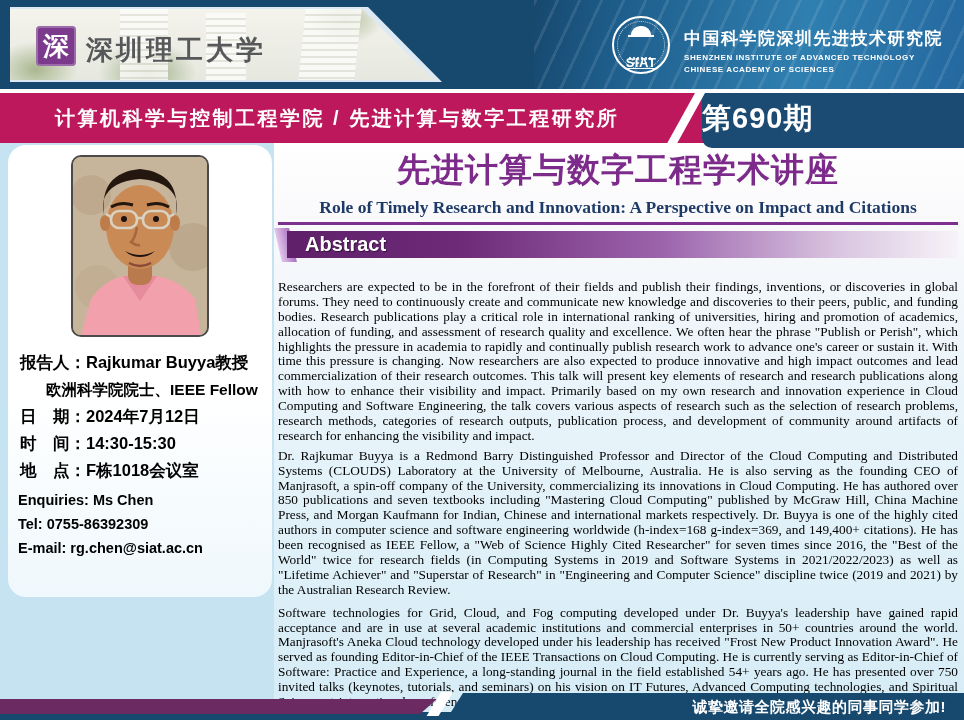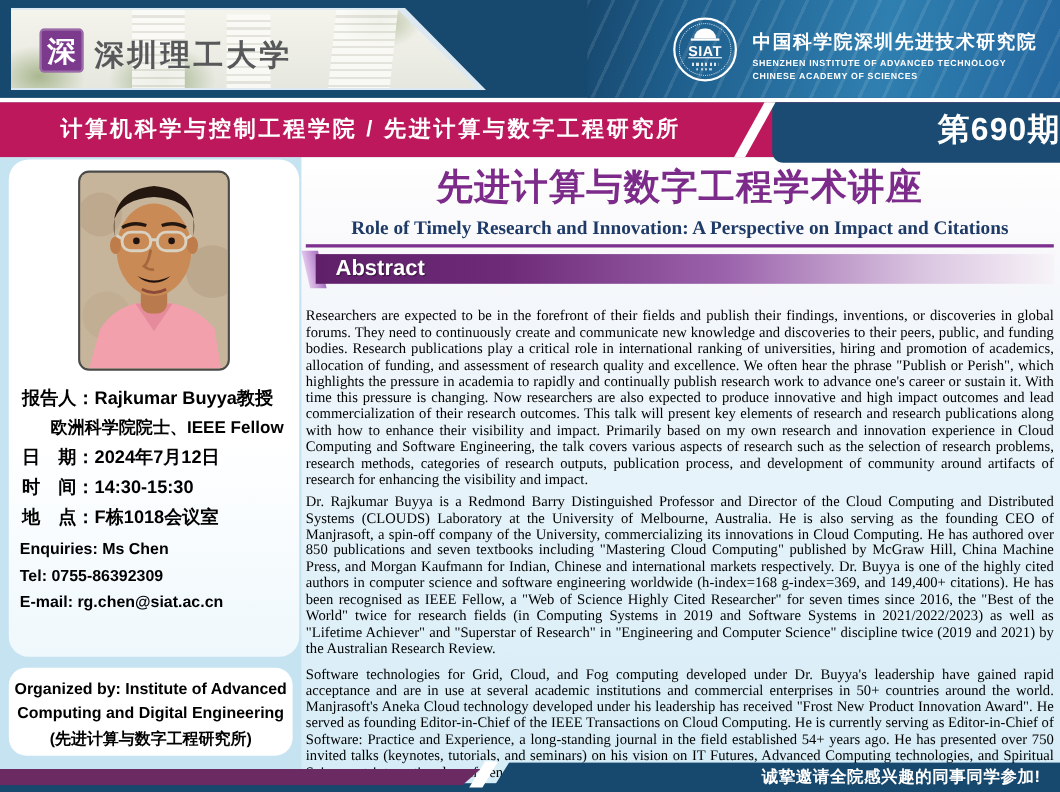--- a/index.html
+++ b/index.html
@@ -27,33 +27,33 @@
   .uni-name{position:absolute;left:76px;top:25px;font-size:27px;font-weight:bold;color:#57585A;letter-spacing:3px;white-space:nowrap;}
 
   .circuit{position:absolute;right:0;top:0;width:430px;height:89px;
      background:
        repeating-linear-gradient(115deg, rgba(255,255,255,0.10) 0 3px, rgba(255,255,255,0) 3px 20px),
        linear-gradient(100deg,#17486E 0%,#1E5E8C 20%,#2F7FB0 62%,#24689F 100%);}
   .siat-logo{position:absolute;left:612px;top:16px;width:58px;height:58px;border:2px solid #fff;border-radius:50%;box-sizing:border-box;}
   .siat-ring{position:absolute;inset:3px;border:1px dotted rgba(255,255,255,.75);border-radius:50%;}
   .siat-dome{position:absolute;left:50%;top:8px;width:20px;height:9px;margin-left:-10px;background:#fff;border-radius:10px 10px 0 0;}
   .siat-dome::after{content:"";position:absolute;left:-3px;top:9px;width:26px;height:2px;background:#fff;}
-  .siat-text{position:absolute;top:21px;left:0;width:100%;text-align:center;color:#fff;font-weight:bold;font-size:13px;letter-spacing:.5px;text-decoration:underline;}
+  .siat-text{position:absolute;top:37px;left:0;width:100%;text-align:center;color:#fff;font-weight:bold;font-size:13px;letter-spacing:.5px;text-decoration:underline;}
   .siat-mini{position:absolute;top:39px;left:15px;right:15px;height:3px;background:repeating-linear-gradient(90deg,#fff 0 2px,rgba(255,255,255,0) 2px 4px);opacity:.85;}
   .siat-mini2{position:absolute;top:44px;left:19px;right:19px;height:2px;background:repeating-linear-gradient(90deg,#fff 0 2px,rgba(255,255,255,0) 2px 4px);opacity:.7;}
   .inst-text{position:absolute;left:684px;top:27px;color:#fff;}
   .inst-cn{font-size:17px;font-weight:bold;letter-spacing:1.5px;white-space:nowrap;}
   .inst-en{font-size:8px;font-weight:bold;letter-spacing:.6px;margin-top:3px;white-space:nowrap;}
 
   
   .dept-bar{position:absolute;left:0;top:93px;width:964px;height:50px;background:#be185d;}
   .dept-text{position:absolute;left:55px;top:0;height:50px;line-height:50px;color:#fff;font-size:20px;font-weight:bold;letter-spacing:2.5px;white-space:nowrap;}
   .dept-slash{position:absolute;left:695px;top:93px;width:10px;height:50px;background:#fff;transform:skewX(-29deg);transform-origin:top left;z-index:7;}
   .issue-tab{position:absolute;left:702px;top:93px;width:262px;height:55px;background:#1B4B72;border-bottom-left-radius:10px;z-index:6;}
-  .issue-text{display:block;text-align:right;line-height:50px;color:#fff;font-size:29px;font-weight:bold;letter-spacing:1px;}
+  .issue-text{display:block;text-align:left;line-height:50px;color:#fff;font-size:29px;font-weight:bold;letter-spacing:1px;}
 
   
   .left-col-bg{position:absolute;left:0;top:143px;width:274px;height:577px;background:#C6E3F1;}
   .main-bg{position:absolute;left:274px;top:143px;right:0;height:577px;
      background:linear-gradient(180deg,#FFFFFF 0%,#FAF9FB 12%,#E9F4FA 42%,#D5ECF6 100%);}
 
   
   .side-panel{position:absolute;left:8px;top:145px;width:264px;height:452px;border-radius:18px;
      background:linear-gradient(180deg,#FFFFFF 55%,#EFF8FC 100%);z-index:3;}
   .photo-frame{margin:10px auto 0;width:134px;height:178px;border:2px solid #4A4A4A;border-radius:10px;overflow:hidden;background:#C7B59B;}
@@ -181,25 +181,20 @@
         <span>F栋1018会议室</span>
       </div>
     </div>
     <div class="contact">
       <div>Enquiries: Ms Chen</div>
       <div>Tel: 0755-86392309</div>
       <div>E-mail: rg.chen@siat.ac.cn</div>
     </div>
   </div>
 
-  <div class="org-box">
-    <div>Organized by: Institute of Advanced</div>
-    <div>Computing and Digital Engineering</div>
-    <div>(先进计算与数字工程研究所)</div>
-  </div>
 
   <div class="main">
     <div class="series-title">先进计算与数字工程学术讲座</div>
     <div class="talk-title">Role of Timely Research and Innovation: A Perspective on Impact and Citations</div>
     <div class="rule"></div>
 
     <div class="ribbon">
       <div class="flap"></div>
       <div class="bar"></div>
       <span class="rlabel">Abstract</span>

